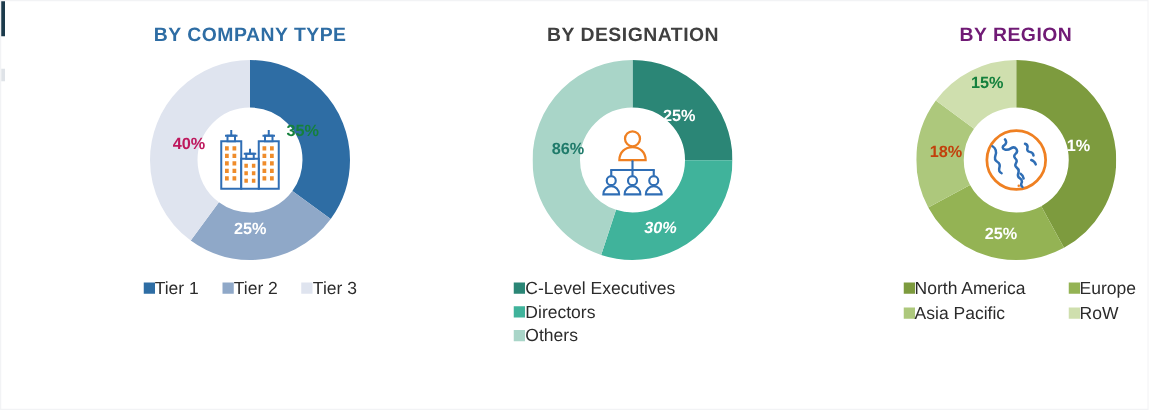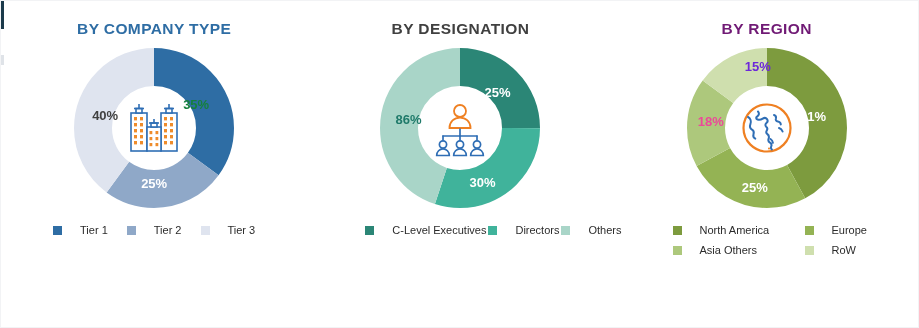--- a/index.html
+++ b/index.html
@@ -14,20 +14,21 @@
     overflow: hidden;
     position: relative;
   }
   #page {
     width: 919px;
     height: 328px;
     position: relative;
     box-sizing: border-box;
     border: 1px solid #f2f3f5;
     background: #ffffff;
+    padding-left: 46px;
   }
   .edge-tick {
     position: absolute;
     left: 0;
     top: 0;
     width: 3px;
     height: 28px;
     background: #1b3a4b;
   }
   .edge-tick2 {
@@ -96,38 +97,38 @@
     padding: 0 12px;
     box-sizing: border-box;
   }
   .legend-row-inline {
     display: flex;
     justify-content: center;
     gap: 19px;
   }
   .legend-stack {
     display: flex;
-    flex-direction: row;
+    flex-direction: column;
     align-items: flex-start;
     padding-left: 46px;
     gap: 2px;
   }
   .legend-grid {
     display: grid;
     grid-template-columns: 122px auto;
     row-gap: 3px;
     column-gap: 10px;
     padding-left: 6px;
     justify-content: center;
   }
   .legend-item {
     display: flex;
     align-items: center;
-    gap: 18px;
-    font-size: 11px;
+    gap: 0;
+    font-size: 14px;
     color: #2b2b2b;
     line-height: 17px;
     white-space: nowrap;
   }
   .swatch {
     width: 9px;
     height: 9px;
     flex: 0 0 9px;
     display: inline-block;
   }
@@ -152,21 +153,21 @@
             <circle cx="80" cy="80" r="61" fill="none" stroke="#2e6da4" stroke-width="38" stroke-dasharray="134.14 249.13" stroke-dashoffset="0"></circle>
 
             <circle cx="80" cy="80" r="61" fill="none" stroke="#8fa8c8" stroke-width="38" stroke-dasharray="95.82 287.45" stroke-dashoffset="-134.14"></circle>
 
             <circle cx="80" cy="80" r="61" fill="none" stroke="#dfe4ef" stroke-width="38" stroke-dasharray="153.31 229.96" stroke-dashoffset="-229.96"></circle>
           </g>
         </svg>
 
         <div class="slice-label" style="left:122px; top:56px; color:#15803d;">35%</div>
         <div class="slice-label" style="left:80px; top:135px; color:#ffffff;">25%</div>
-        <div class="slice-label" style="left:31px; top:67px; color:#404040;">40%</div>
+        <div class="slice-label" style="left:31px; top:67px; color:#be185d;">40%</div>
 
         <svg class="donut-hole-icon" viewBox="0 0 66 66">
           <g stroke="#2f6eb5" stroke-width="1.6" fill="#ffffff">
 
             <rect x="10" y="18" width="16" height="38"></rect>
             <rect x="15" y="13.5" width="6" height="4.5"></rect>
             <line x1="13" y1="13.5" x2="23" y2="13.5"></line>
             <line x1="18" y1="9" x2="18" y2="13.5"></line>
 
             <rect x="40" y="18" width="16" height="38"></rect>
@@ -239,21 +240,21 @@
 
             <circle cx="80" cy="80" r="61" fill="none" stroke="#2b8676" stroke-width="38" stroke-dasharray="95.82 287.45" stroke-dashoffset="0"></circle>
 
             <circle cx="80" cy="80" r="61" fill="none" stroke="#40b39b" stroke-width="38" stroke-dasharray="114.98 268.29" stroke-dashoffset="-95.82"></circle>
 
             <circle cx="80" cy="80" r="61" fill="none" stroke="#a9d5c8" stroke-width="38" stroke-dasharray="172.47 210.80" stroke-dashoffset="-210.80"></circle>
           </g>
         </svg>
 
         <div class="slice-label" style="left:117px; top:44px; color:#ffffff;">25%</div>
-        <div class="slice-label" style="left:102px; top:134px; color:#ffffff;">30%</div>
+        <div class="slice-label" style="left:102px; top:134px; color:#ffffff;font-style:italic;">30%</div>
         <div class="slice-label" style="left:28px; top:71px; color:#1f7a6a;">86%</div>
 
         <svg class="donut-hole-icon" viewBox="0 0 66 66">
 
           <g stroke="#ef8022" stroke-width="1.8" fill="none" stroke-linecap="round">
             <circle cx="33" cy="16" r="6"></circle>
             <path d="M22.5 33 c0 -6.2 4.7 -10.4 10.5 -10.4 c5.8 0 10.5 4.2 10.5 10.4 z"></path>
           </g>
 
           <g stroke="#2f6eb5" stroke-width="1.7" fill="none" stroke-linecap="round">
@@ -305,22 +306,22 @@
             <circle cx="80" cy="80" r="61" fill="none" stroke="#94b354" stroke-width="38" stroke-dasharray="95.82 287.45" stroke-dashoffset="-160.97"></circle>
 
             <circle cx="80" cy="80" r="61" fill="none" stroke="#adc87c" stroke-width="38" stroke-dasharray="68.99 314.28" stroke-dashoffset="-256.79"></circle>
 
             <circle cx="80" cy="80" r="61" fill="none" stroke="#cfdfae" stroke-width="38" stroke-dasharray="57.49 325.78" stroke-dashoffset="-325.78"></circle>
           </g>
         </svg>
 
         <div class="slice-label" style="left:130px; top:68px; color:#ffffff;">1%</div>
         <div class="slice-label" style="left:68px; top:139px; color:#ffffff;">25%</div>
-        <div class="slice-label" style="left:24px; top:73px; color:#ec4899;">18%</div>
-        <div class="slice-label" style="left:71px; top:18px; color:#6d28d9;">15%</div>
+        <div class="slice-label" style="left:24px; top:73px; color:#c2410c;">18%</div>
+        <div class="slice-label" style="left:57px; top:18px; color:#15803d;">15%</div>
 
         <svg class="donut-hole-icon" viewBox="0 0 66 66">
           <circle cx="33" cy="33" r="23.5" fill="#ffffff" stroke="#ef8022" stroke-width="2.2"></circle>
           <g stroke="#2f6eb5" stroke-width="2" fill="none" stroke-linecap="round" stroke-linejoin="round">
             <path d="M14 22 c2.6 1.4 3.4 4.6 2.4 7.2 c-0.9 2.4 -0.2 4.4 1.6 5.4 c1.8 1 2.1 2.7 1.5 4.6 c-0.6 1.9 0.2 3.6 1.8 4.4"></path>
             <path d="M24 16.5 c1.6 1.9 0.9 3.8 -0.7 4.8 c-1.6 1 -1.4 2.6 0.3 3.2 c1.8 0.7 3.6 0.2 5.1 -0.8 c1.6 -1.1 3.3 -1 4.3 0.4 c1 1.4 0.6 3 -0.6 4 c-1.3 1.1 -1.3 2.6 -0.2 3.6 c1.2 1 1.4 2.5 0.6 3.8 c-0.8 1.3 -0.5 2.8 0.6 3.6 c1.5 1.1 1.8 2.9 1.2 4.6 c-0.6 1.7 0 3.2 1.4 4 c1.4 0.8 1.8 2.3 1.2 3.8 c-0.5 1.2 -0.2 2.3 0.7 3"></path>
             <path d="M40 20 c1.7 0.5 2.3 2 1.9 3.5 c-0.5 1.6 0.3 2.8 1.9 3 c1.7 0.2 2.8 1.3 3 2.9"></path>
             <path d="M45 33 c1.6 0.5 3 1.9 3.6 3.5"></path>
             <path d="M36.5 44 c1.4 0.9 2.2 2.2 2.4 3.8"></path>
           </g>
@@ -333,21 +334,21 @@
           <div class="legend-item">
             <span class="swatch" style="background:#7d9b3e;"></span>
             <span>North America</span>
           </div>
           <div class="legend-item">
             <span class="swatch" style="background:#94b354;"></span>
             <span>Europe</span>
           </div>
           <div class="legend-item">
             <span class="swatch" style="background:#adc87c;"></span>
-            <span>Asia Others</span>
+            <span>Asia Pacific</span>
           </div>
           <div class="legend-item">
             <span class="swatch" style="background:#cfdfae;"></span>
             <span>RoW</span>
           </div>
         </div>
       </div>
     </div>
 
   </div>

